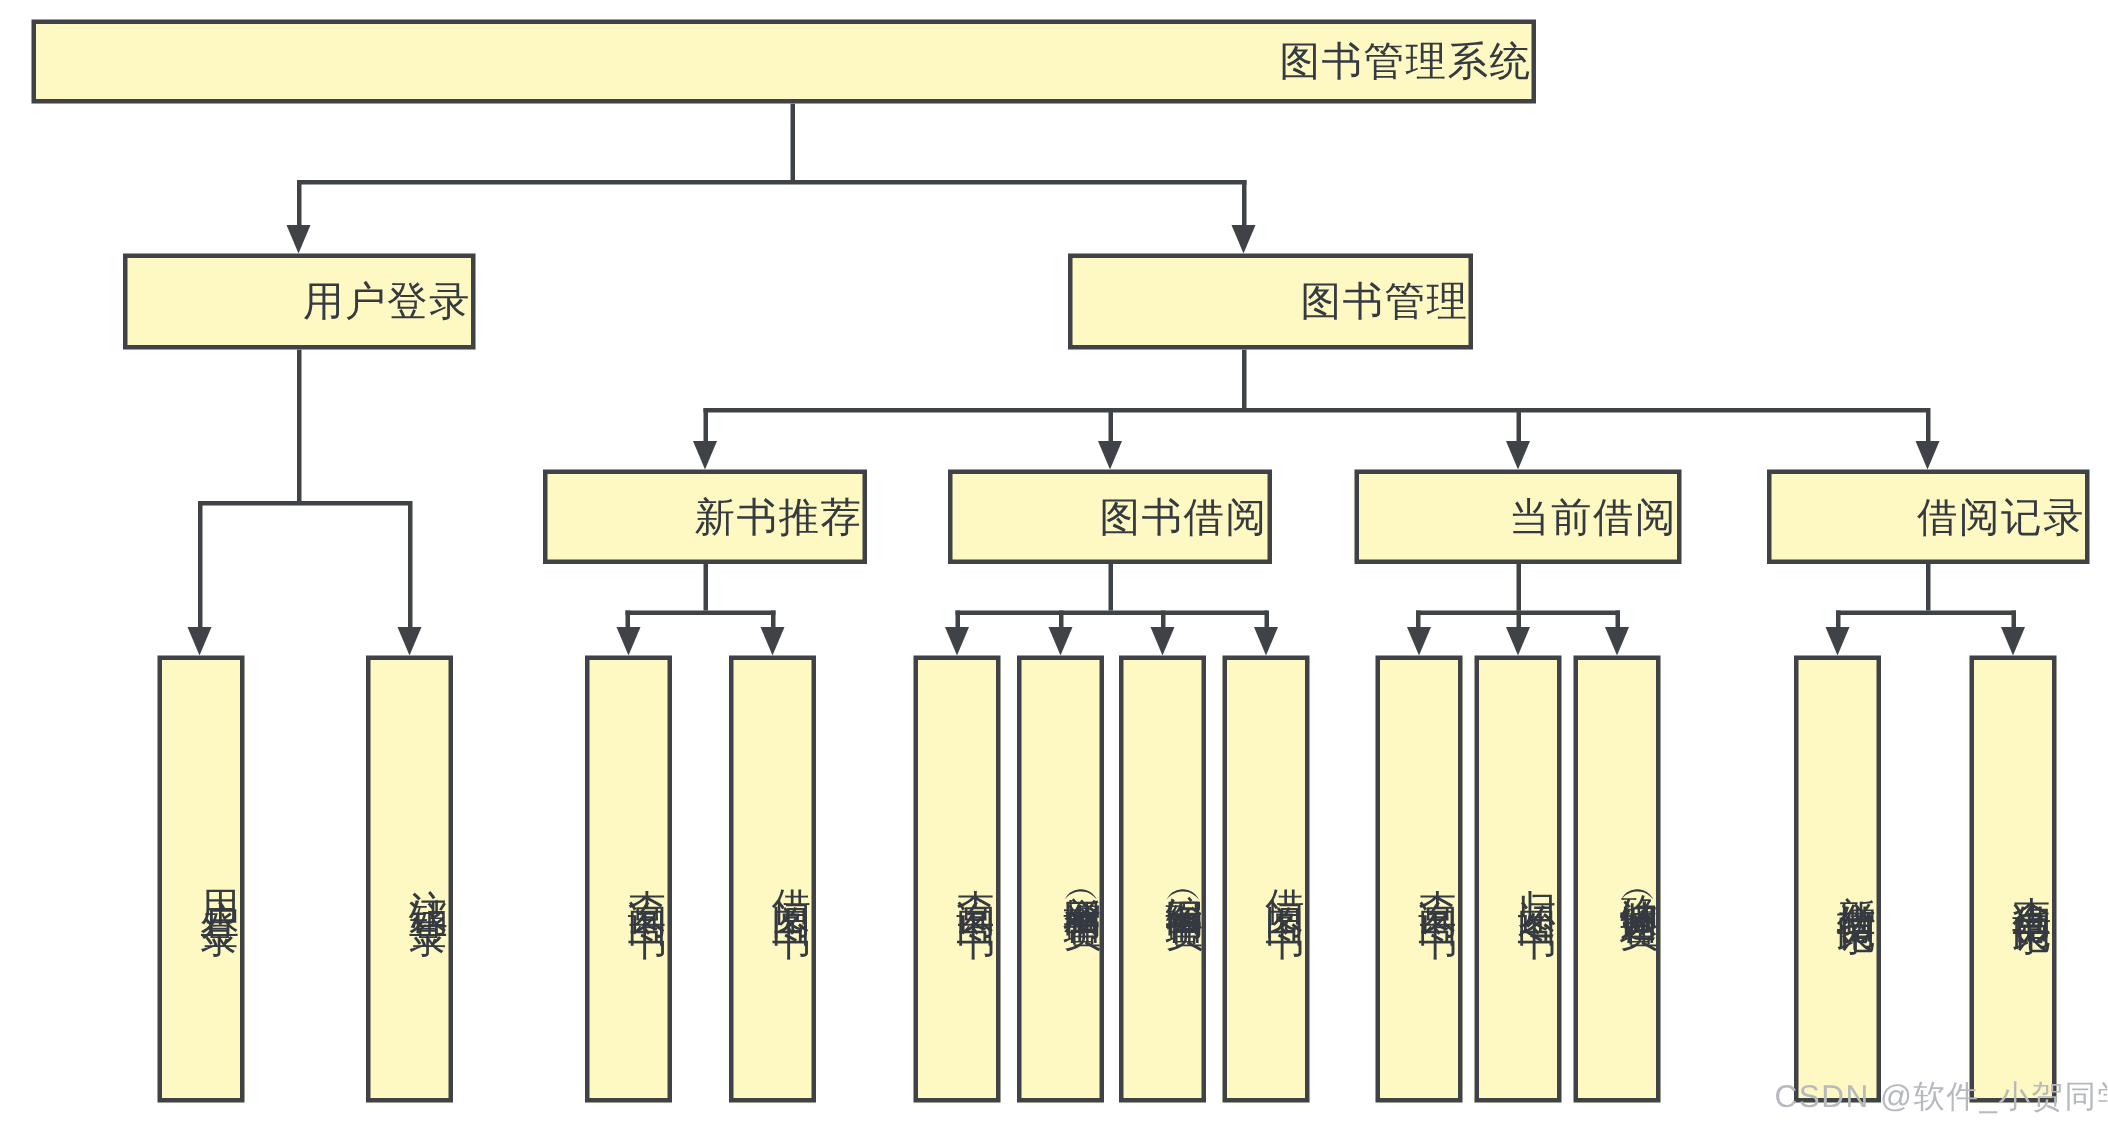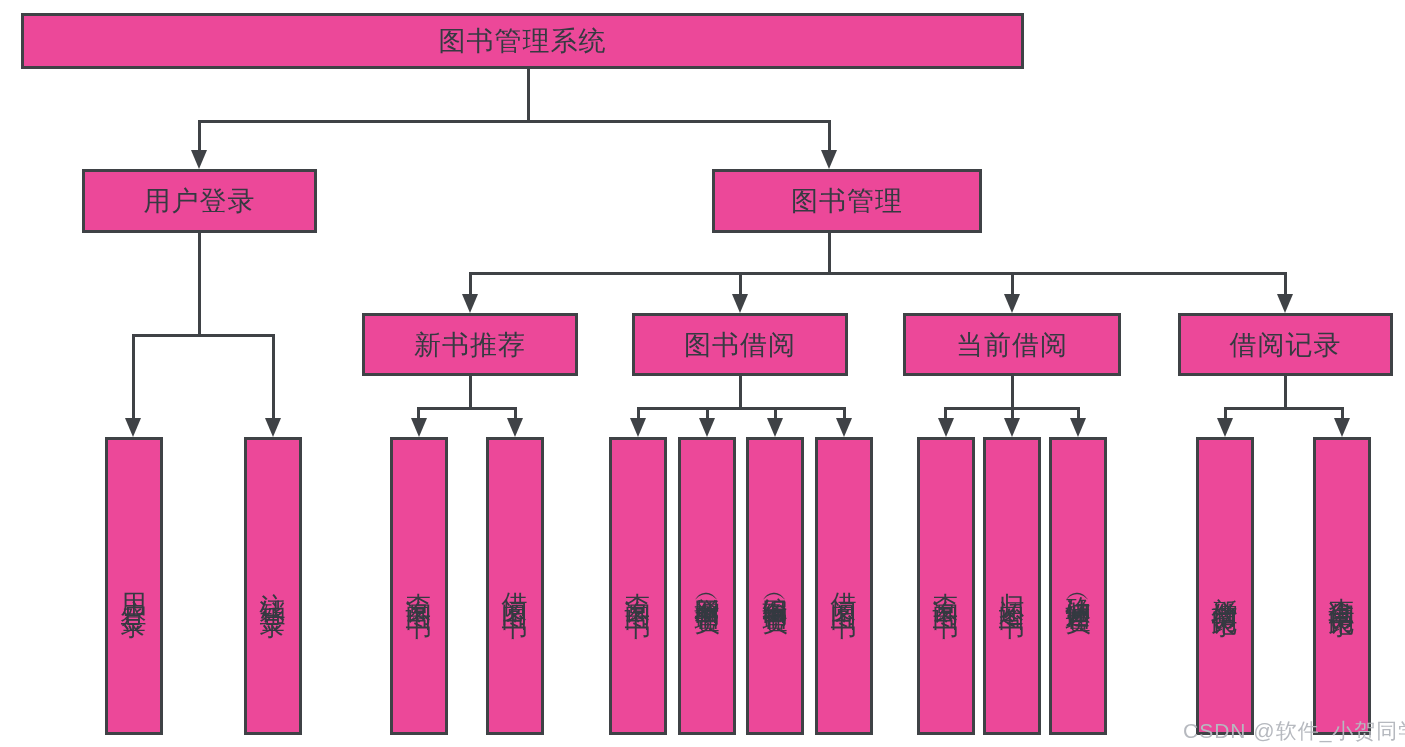--- a/index.html
+++ b/index.html
@@ -7,24 +7,24 @@
     position:relative;
     width:1405px;height:747px;
     background:#ffffff;
     font-family:"Liberation Sans", sans-serif;
     overflow:hidden;
   }
   .box{
     position:absolute;
     box-sizing:border-box;
     border:3px solid #3f4246;
-    background:#ec4899;
+    background:#fef9c3;
     display:flex;
     align-items:center;
-    justify-content:center;
+    justify-content:flex-end;
     color:#353a41;
     font-size:27px;
     letter-spacing:1px;
     z-index:2;
   }
   .vbox{font-size:26px;}
   .vbox span{
     writing-mode:vertical-rl;
     text-orientation:mixed;
     letter-spacing:7px;

